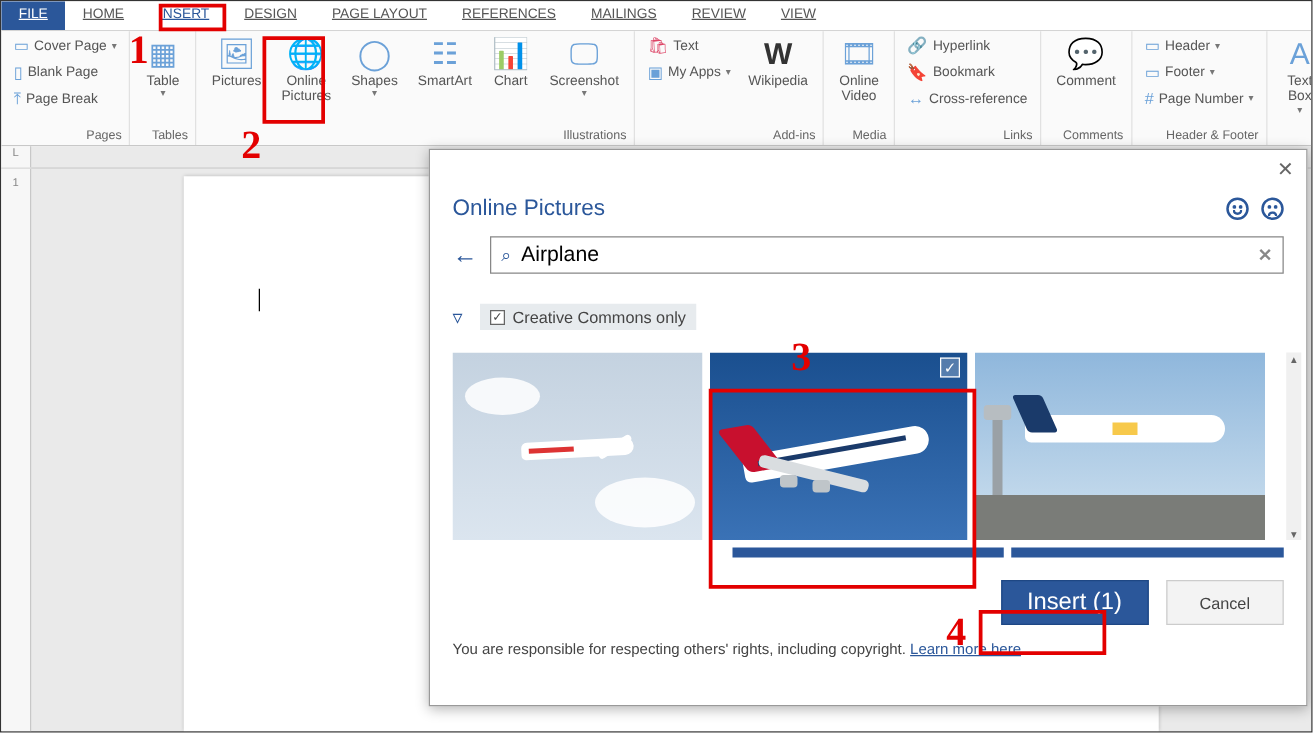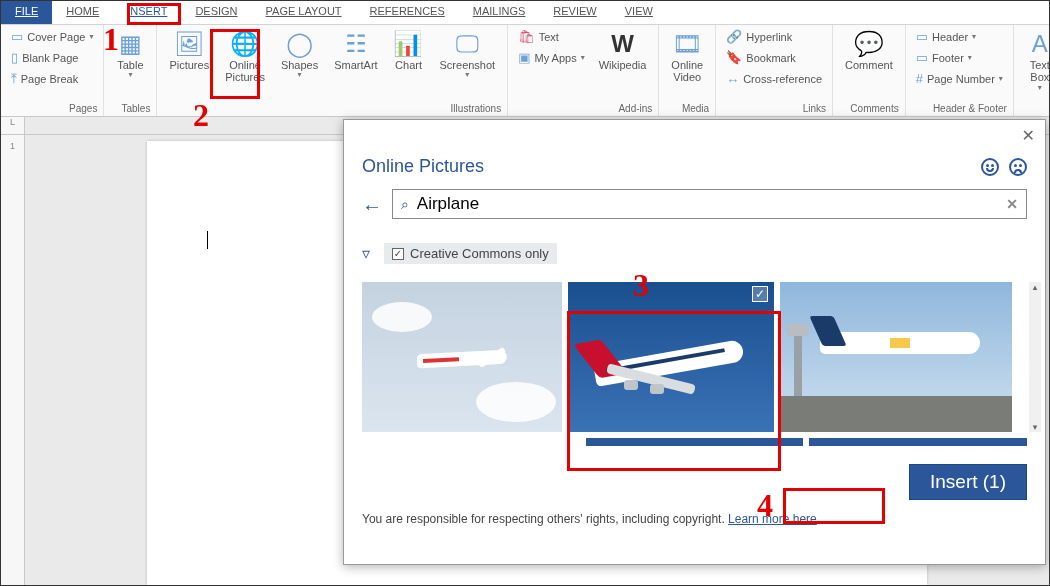--- a/index.html
+++ b/index.html
@@ -353,20 +353,21 @@
       </div>
   </div>
   <div class="sel-bar">
     <div></div>
       <div class="on"></div>
       <div class="on"></div>
   </div>
 
   <div class="dlg-buttons">
     <button class="btn-primary">Insert (1)</button>
+    <button class="btn-secondary">Cancel</button>
   </div>
   <div class="legal">
     <span>You are responsible for respecting others' rights, including copyright.</span>
     <a>Learn more here</a>
   </div>
 </div>
 
 <div class="anno-box" style="left:126px; top:2px; width:54px; height:22px;"></div>
 <div class="anno-num" style="left:102px; top:20px;">1</div>
 

